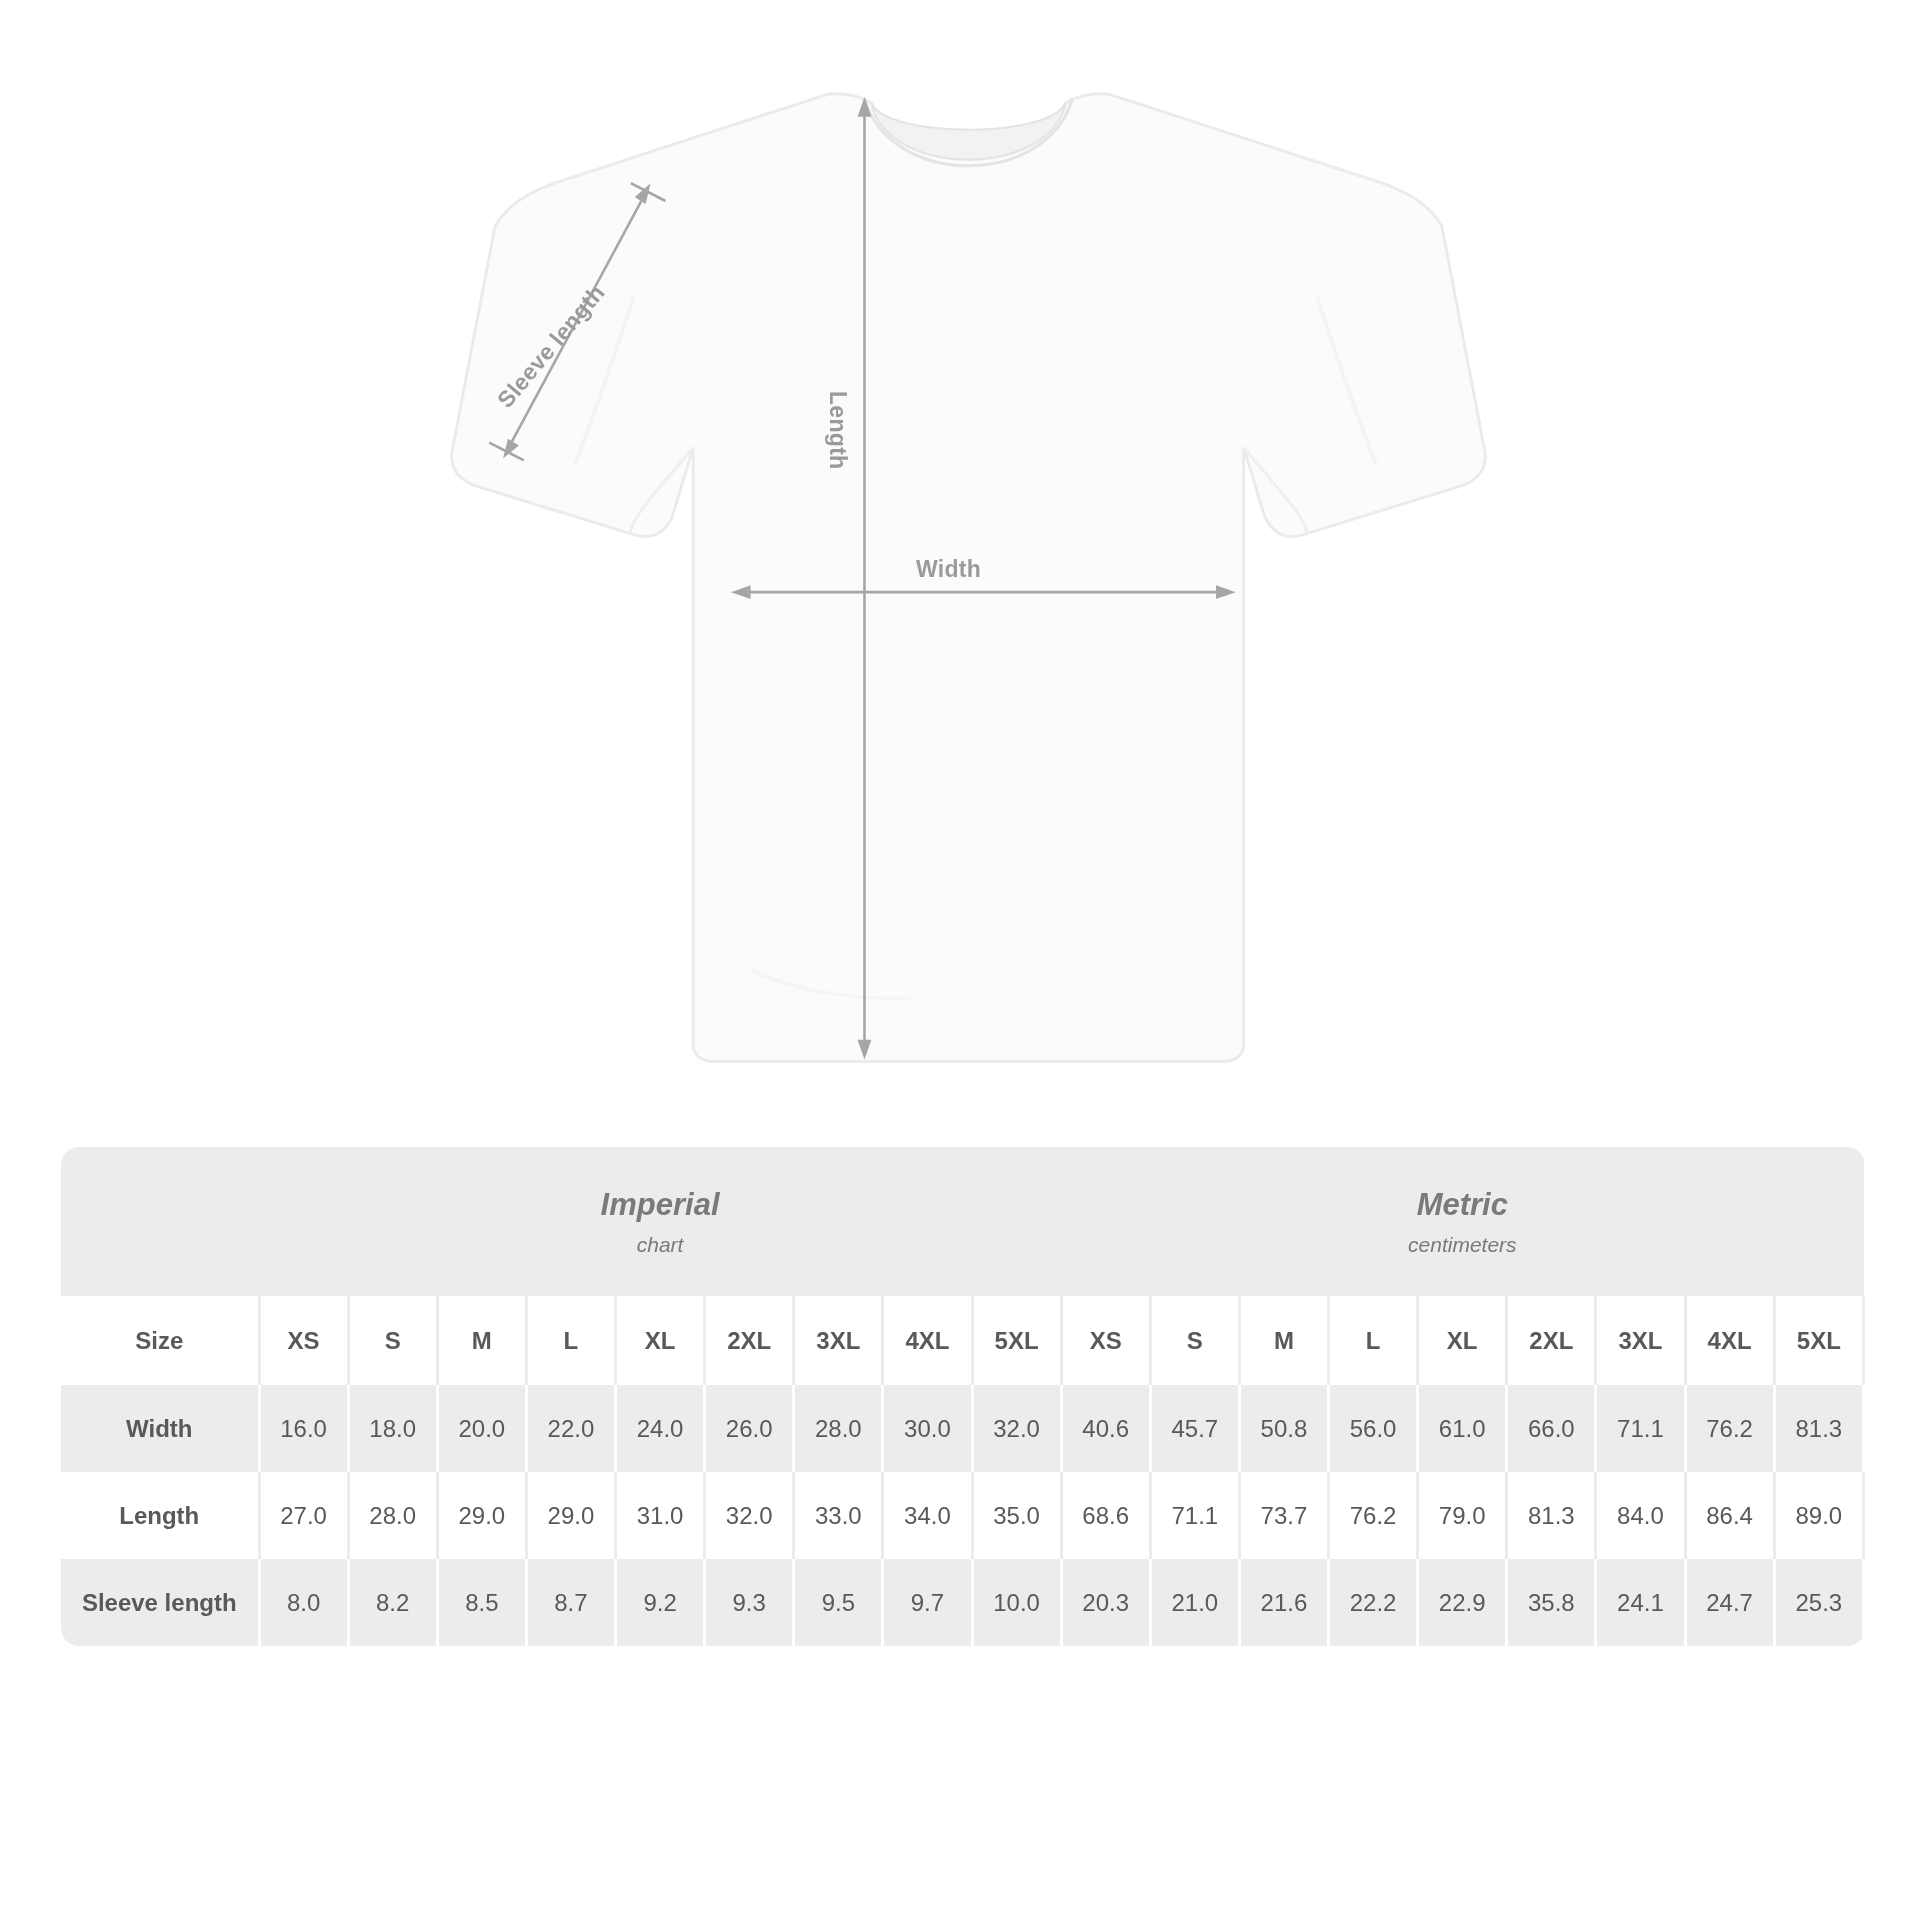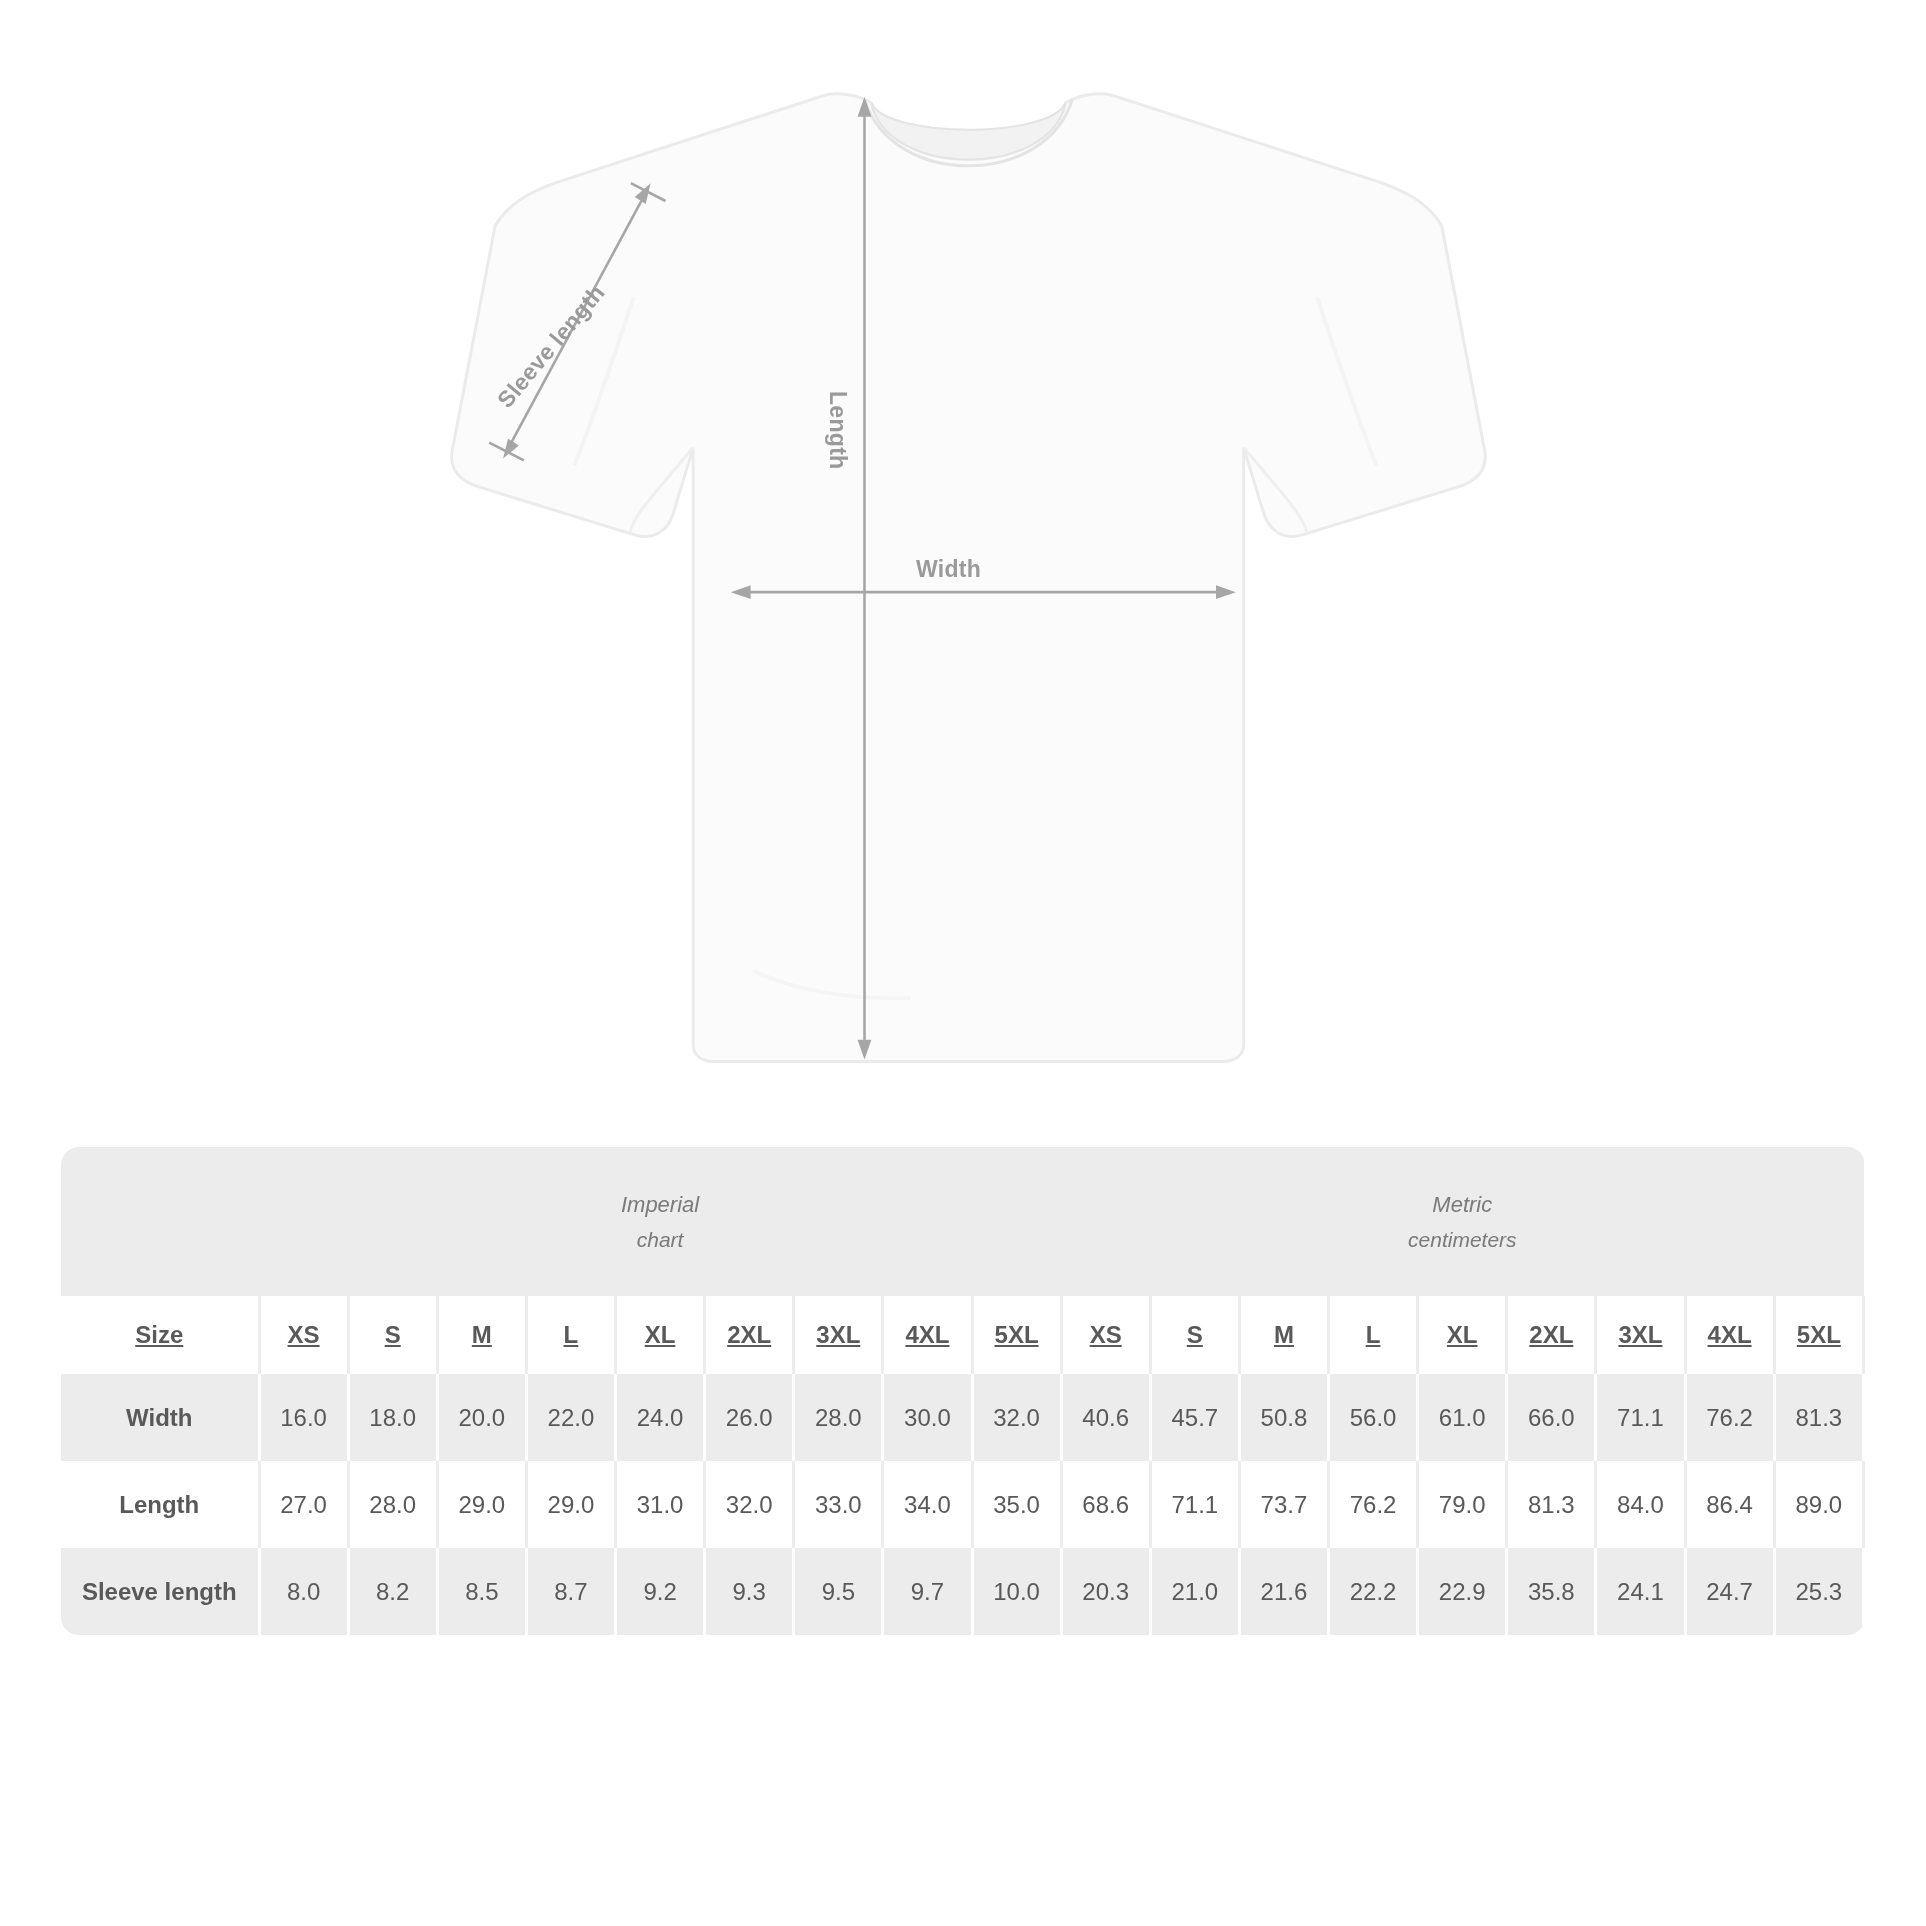--- a/index.html
+++ b/index.html
@@ -94,41 +94,40 @@
     color: #595959;
     padding: 0;
     border: none;
   }
   .unit-row td {
     background: #ececec;
     height: 149px;
     vertical-align: middle;
   }
   .unit-name {
-    font-size: 22px;
-    font-weight: normal;
+    font-size: 31px;
+    font-weight: bold;
     font-style: italic;
     color: #7a7a7a;
     display: block;
   }
   .unit-sub {
     font-size: 21px;
     font-style: italic;
     color: #7a7a7a;
     display: block;
     margin-top: 10px;
   }
   .head-row td {
     background: #ffffff;
-    height: 78px;
+    height: 89px;
     vertical-align: middle;
     font-weight: bold;
     color: #595959;
     font-size: 25px;
-    text-decoration: underline;
   }
   .row-label {
     font-weight: bold;
     color: #595959;
     font-size: 25px;
     text-align: center;
   }
   tr.band-grey td {
     background: #ececec;
   }

